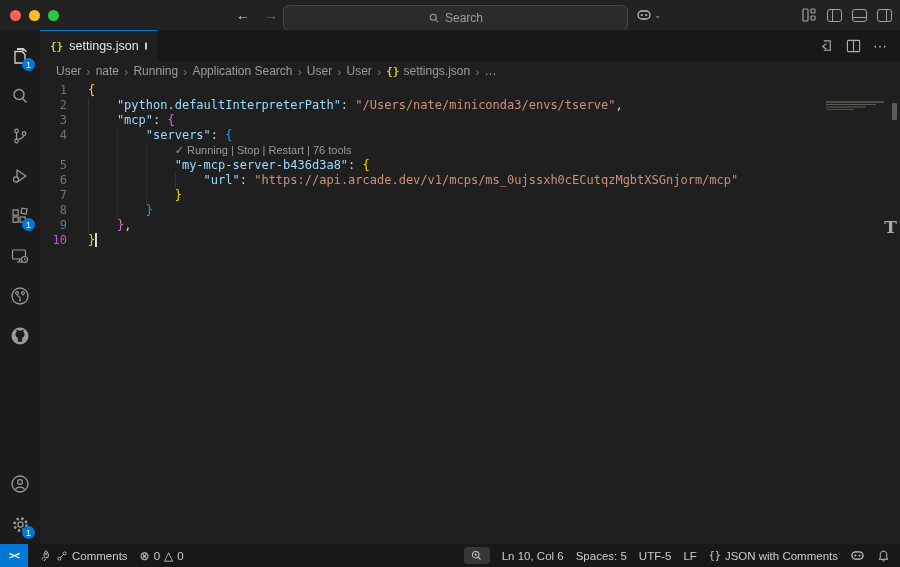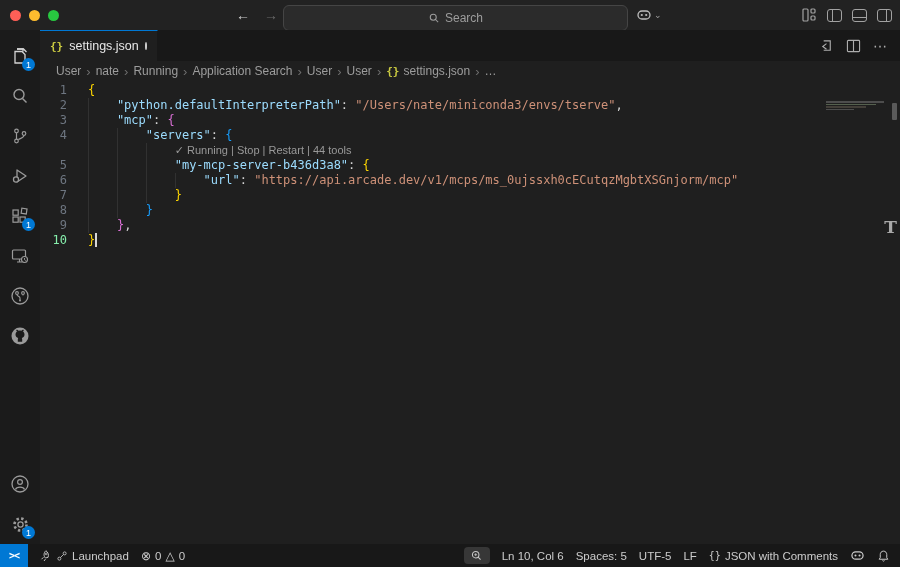--- a/index.html
+++ b/index.html
@@ -50,21 +50,21 @@
 
   .breadcrumb { height:20px; display:flex; align-items:center; gap:5px; padding-left:16px;
     font-size:12px; color:#9d9d9d; flex:0 0 20px; }
   .bc-sep { color:#6e6e6e; font-size:13px; }
   .bc-file { display:flex; align-items:center; gap:4px; }
 
   
   .code { flex:1; position:relative; font-family:"DejaVu Sans Mono", monospace; font-size:12px; padding-top:2px; }
   .row { display:flex; height:15px; line-height:15px; white-space:pre; }
   .ln { width:48px; text-align:right; padding-right:21px; color:#6e7681; flex:0 0 48px; user-select:none; }
-  .ln.active { color:#86efac; }
+  .ln.active { color:#d946ef; }
   .lc { position:relative; color:#d4d4d4; }
   .guide { position:absolute; top:0; bottom:0; width:1px; background:#313131; }
   .key { color:#9cdcfe; }
   .str { color:#ce9178; }
   .u { }
   .pun { color:#d4d4d4; }
   .b1 { color:#ffd700; }
   .b2 { color:#da70d6; }
   .b3 { color:#179fff; }
   .codelens { color:#999999; font-size:11px; font-family:"Liberation Sans", sans-serif; }
@@ -258,21 +258,21 @@
           </span>
           <span class="bc-sep">›</span>
           <span>…</span>
         </div>
 
       <div class="code" id="code">
           <div class="row"><span class="ln">1</span><span class="lc" style="padding-left: 0ch;"><span class="b1">{</span></span></div>
           <div class="row"><span class="ln">2</span><span class="lc" style="padding-left: 4ch;"><span class="guide" style="left: 0ch;"></span><span class="key">"python.defaultInterpreterPath"</span><span class="pun">: </span><span class="str">"/Users/nate/miniconda3/envs/tserve"</span><span class="pun">,</span></span></div>
           <div class="row"><span class="ln">3</span><span class="lc" style="padding-left: 4ch;"><span class="guide" style="left: 0ch;"></span><span class="key">"mcp"</span><span class="pun">: </span><span class="b2">{</span></span></div>
           <div class="row"><span class="ln">4</span><span class="lc" style="padding-left: 8ch;"><span class="guide" style="left: 0ch;"></span><span class="guide" style="left: 4ch;"></span><span class="key">"servers"</span><span class="pun">: </span><span class="b3">{</span></span></div>
-          <div class="row"><span class="ln"></span><span class="lc" style="padding-left: 12ch;"><span class="guide" style="left: 0ch;"></span><span class="guide" style="left: 4ch;"></span><span class="guide" style="left: 8ch;"></span><span class="codelens">✓ Running | Stop | Restart | 44 tools</span></span></div>
+          <div class="row"><span class="ln"></span><span class="lc" style="padding-left: 12ch;"><span class="guide" style="left: 0ch;"></span><span class="guide" style="left: 4ch;"></span><span class="guide" style="left: 8ch;"></span><span class="codelens">✓ Running | Stop | Restart | 76 tools</span></span></div>
           <div class="row"><span class="ln">5</span><span class="lc" style="padding-left: 12ch;"><span class="guide" style="left: 0ch;"></span><span class="guide" style="left: 4ch;"></span><span class="guide" style="left: 8ch;"></span><span class="key">"my-mcp-server-b436d3a8"</span><span class="pun">: </span><span class="b1">{</span></span></div>
           <div class="row"><span class="ln">6</span><span class="lc" style="padding-left: 16ch;"><span class="guide" style="left: 0ch;"></span><span class="guide" style="left: 4ch;"></span><span class="guide" style="left: 8ch;"></span><span class="guide" style="left: 12ch;"></span><span class="key">"url"</span><span class="pun">: </span><span class="str">"</span><span class="str u">https://api.arcade.dev/v1/mcps/ms_0ujssxh0cECutqzMgbtXSGnjorm/mcp</span><span class="str">"</span></span></div>
           <div class="row"><span class="ln">7</span><span class="lc" style="padding-left: 12ch;"><span class="guide" style="left: 0ch;"></span><span class="guide" style="left: 4ch;"></span><span class="guide" style="left: 8ch;"></span><span class="b1">}</span></span></div>
           <div class="row"><span class="ln">8</span><span class="lc" style="padding-left: 8ch;"><span class="guide" style="left: 0ch;"></span><span class="guide" style="left: 4ch;"></span><span class="b3">}</span></span></div>
           <div class="row"><span class="ln">9</span><span class="lc" style="padding-left: 4ch;"><span class="guide" style="left: 0ch;"></span><span class="b2">}</span><span class="pun">,</span></span></div>
           <div class="row"><span class="ln active">10</span><span class="lc" style="padding-left: 0ch;"><span class="b1">}</span><span class="cursor"></span></span></div>
         </div>
 
       <div class="minimap">
         <div class="mm-line" style="width:58px"></div>
@@ -295,21 +295,21 @@
             <path d="M6.2 9.5 L4 11.7 M8.5 11.5 l-1.6 2.2" stroke="#cccccc" stroke-width="1.1"></path>
           </svg>
       </span>
       <span>
         <svg width="12" height="12" viewBox="0 0 16 16">
             <circle cx="4.5" cy="11.5" r="2" fill="none" stroke="#cccccc" stroke-width="1.1"></circle>
             <circle cx="11.5" cy="4.5" r="2" fill="none" stroke="#cccccc" stroke-width="1.1"></circle>
             <line x1="6" y1="10" x2="10" y2="6" stroke="#cccccc" stroke-width="1.1"></line>
           </svg>
       </span>
-      <span>Launchpad</span>
+      <span>Comments</span>
     </div>
     <div class="sb-item">
       <span class="sb-glyph">⊗</span>
       <span>0</span>
       <span class="sb-glyph">△</span>
       <span>0</span>
     </div>
 
     <div class="sb-right">
       <div class="zoom-box">

